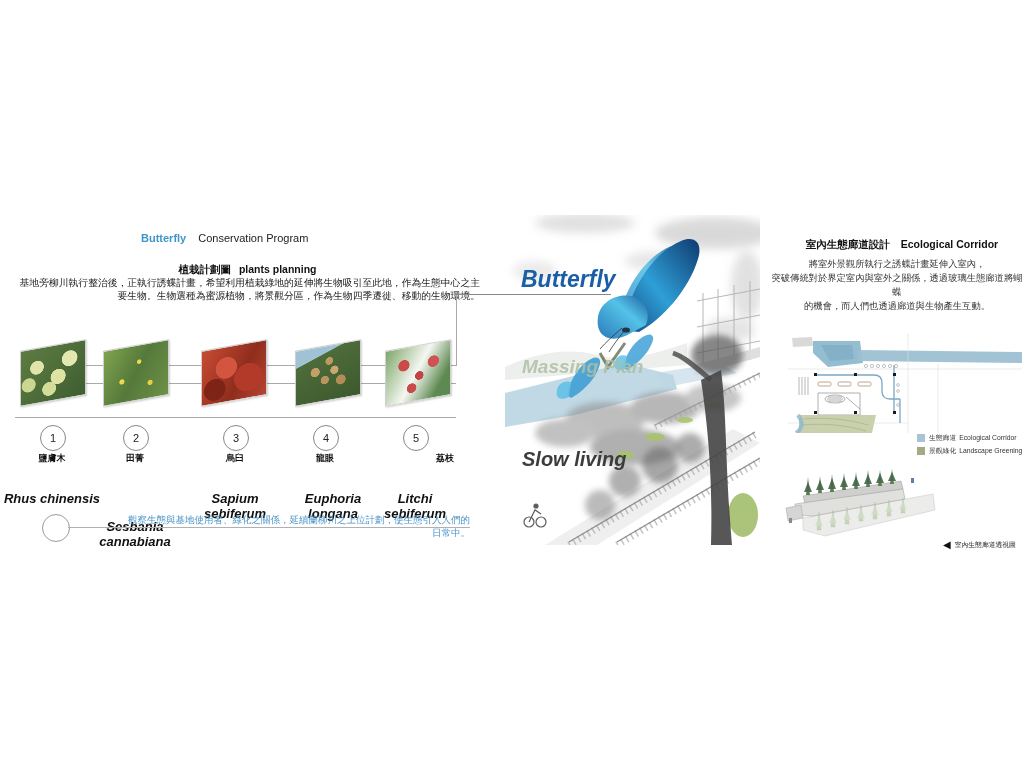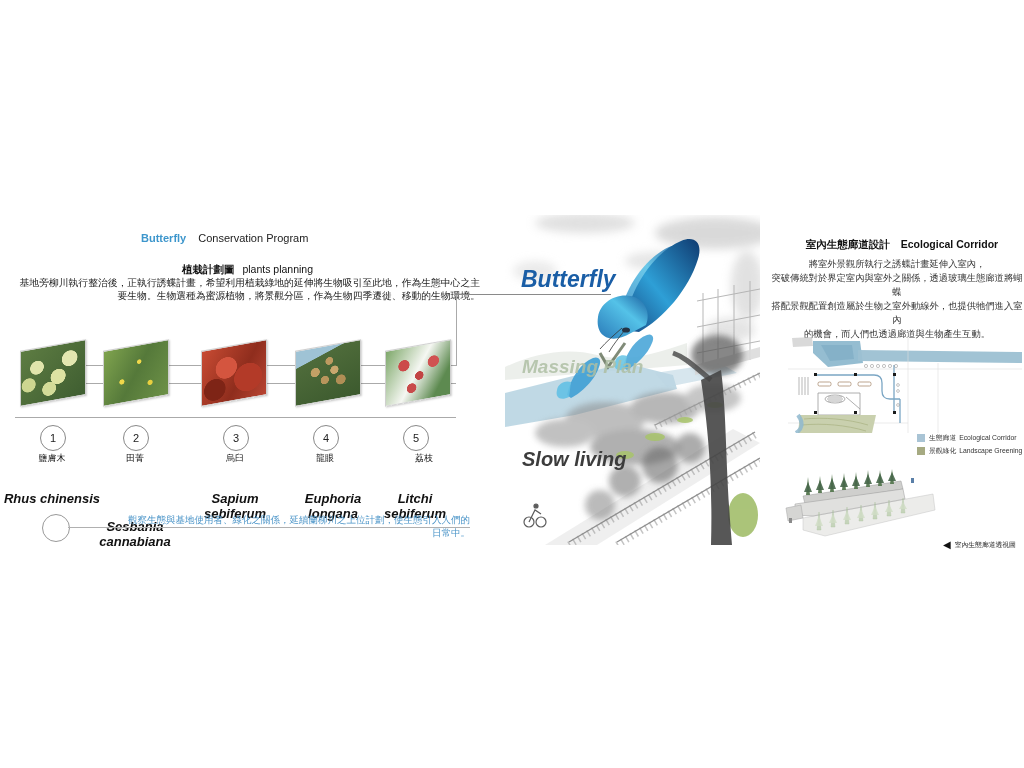--- a/index.html
+++ b/index.html
@@ -8,21 +8,21 @@
   
   .main-title{position:absolute;left:4px;top:200px;font-size:38px;font-weight:bold;letter-spacing:2px;line-height:40px;}
   .main-title .t-gray{color:#d7d9d3;}
   .main-title .t-blue{color:#8cc0dc;}
   .subtitle{position:absolute;left:141px;top:232px;font-size:11px;}
   .sub-blue{color:#3d96cc;font-weight:bold;}
   .sub-dark{color:#222;margin-left:9px;}
   
   .plants-heading{position:absolute;left:20px;top:263px;width:455px;text-align:center;
                   font-size:10.5px;font-weight:bold;color:#111;}
-  .plants-heading .en{margin-left:5px;font-weight:normal;}
+  .plants-heading .en{margin-left:5px;font-weight:bold;}
   .plants-paragraph{position:absolute;left:14px;top:276px;width:466px;text-align:right;
                     font-size:9.8px;line-height:13px;color:#222;}
   .rail{position:absolute;height:1px;background:#aaa;}
   .rail1{left:28px;top:365px;width:428px;}
   .rail2{left:28px;top:383px;width:428px;}
   .rail3{left:15px;top:417px;width:441px;}
   .rail-v{position:absolute;left:456px;top:294px;width:1px;height:72px;background:#aaa;}
   .connector-h{position:absolute;left:455px;top:294px;width:156px;height:1px;background:#8a8a8a;z-index:5;}
   .panel{position:absolute;width:64px;height:54px;transform:skewY(-10deg);
          border:1px solid #cfcfcf;box-shadow:1px 1px 2px rgba(0,0,0,0.18);}
@@ -54,24 +54,24 @@
      radial-gradient(circle at 28% 32%, #cc4a4a 0 9%, transparent 10%),
      radial-gradient(circle at 52% 55%, #c24444 0 9%, transparent 10%),
      radial-gradient(circle at 74% 33%, #d05252 0 9%, transparent 10%),
      radial-gradient(circle at 40% 76%, #c84b4b 0 8%, transparent 9%),
      linear-gradient(120deg, #7ea86a, #f5f7f2 48%, #5d8a50 82%);}
   .num-circle{position:absolute;top:425px;width:24px;height:24px;border-radius:50%;
               border:1px solid #888;background:#fff;text-align:center;line-height:24px;
               font-size:11px;color:#222;}
   .c1{left:40px;} .c2{left:123px;} .c3{left:223px;} .c4{left:313px;} .c5{left:403px;}
   .plant-zh{position:absolute;top:452px;width:90px;text-align:center;font-size:9px;
-            font-weight:normal;color:#111;}
+            font-weight:bold;color:#111;}
   .plant-la{position:absolute;top:491px;width:100px;text-align:center;font-size:13px;
             font-weight:bold;font-style:italic;color:#111;}
-  .z1{left:7px;} .z2{left:90px;} .z3{left:190px;} .z4{left:280px;} .z5{left:379px;}
+  .z1{left:7px;} .z2{left:90px;} .z3{left:190px;} .z4{left:280px;} .z5{left:364px;text-align:right;}
   .l1{left:2px;} .l2{left:85px;margin-top:28px;} .l3{left:185px;} .l4{left:275px;padding-left:8px;} .l5{left:365px;}
   
   .note-circle{position:absolute;left:42px;top:514px;width:26px;height:26px;border-radius:50%;
                border:1px solid #999;background:#fff;}
   .note-line{position:absolute;left:68px;top:527px;width:402px;height:1px;background:#b0b0b0;}
   .note-text{position:absolute;left:120px;top:514px;width:350px;text-align:right;
              font-size:9.5px;color:#4a94c8;}
   
   .center-visual{position:absolute;left:505px;top:215px;width:255px;height:330px;}
   
@@ -258,21 +258,20 @@
     <text x="17" y="251" font-size="20" class="massing-text" fill="#3c3c3c">Slow living</text>
   </svg>
 
   <div class="corridor-heading">
     <span>室內生態廊道設計</span>
     <span class="en">Ecological Corridor</span>
   </div>
   <div class="corridor-paragraph">
     <div>將室外景觀所執行之誘蝶計畫延伸入室內，</div>
     <div>突破傳統對於界定室內與室外之關係，透過玻璃生態廊道將蝴蝶</div>
-    <div>搭配景觀配置創造屬於生物之室外動線外，也提供牠們進入室內</div>
     <div>的機會，而人們也透過廊道與生物產生互動。</div>
   </div>
 
   <svg class="plan-visual" viewBox="0 0 234 100" width="234" height="100" xmlns="http://www.w3.org/2000/svg">
     <polygon points="4,5 24,4 25,13 5,14" fill="#d0d0d0" opacity="0.8"></polygon>
     <polygon points="25,8 72,8 75,30 40,34 25,20" fill="#8fb9cf" opacity="0.95"></polygon>
     <polygon points="33,12 64,12 66,26 42,28" fill="#7fadc5" opacity="0.7"></polygon>
     <polygon points="70,17 234,19 234,30 70,28" fill="#9cc0d2" opacity="0.95"></polygon>
     <g stroke="#dddddd" stroke-width="0.6">
       <line x1="0" y1="36" x2="234" y2="36"></line>

